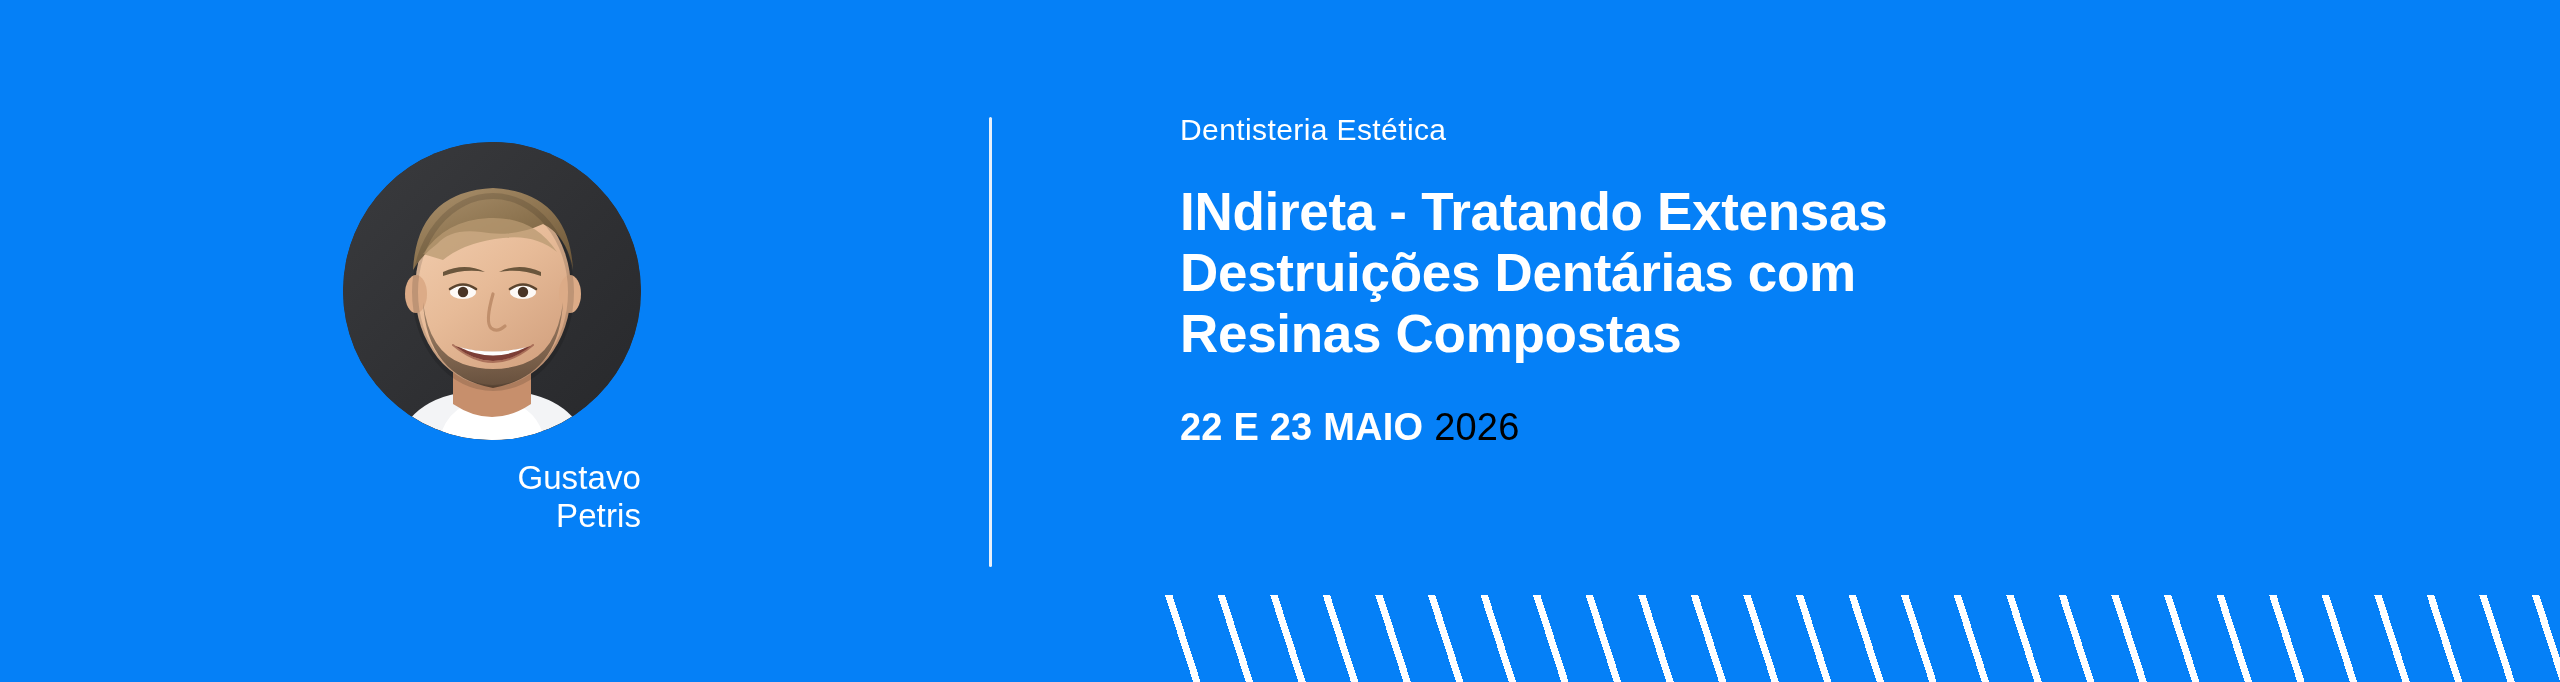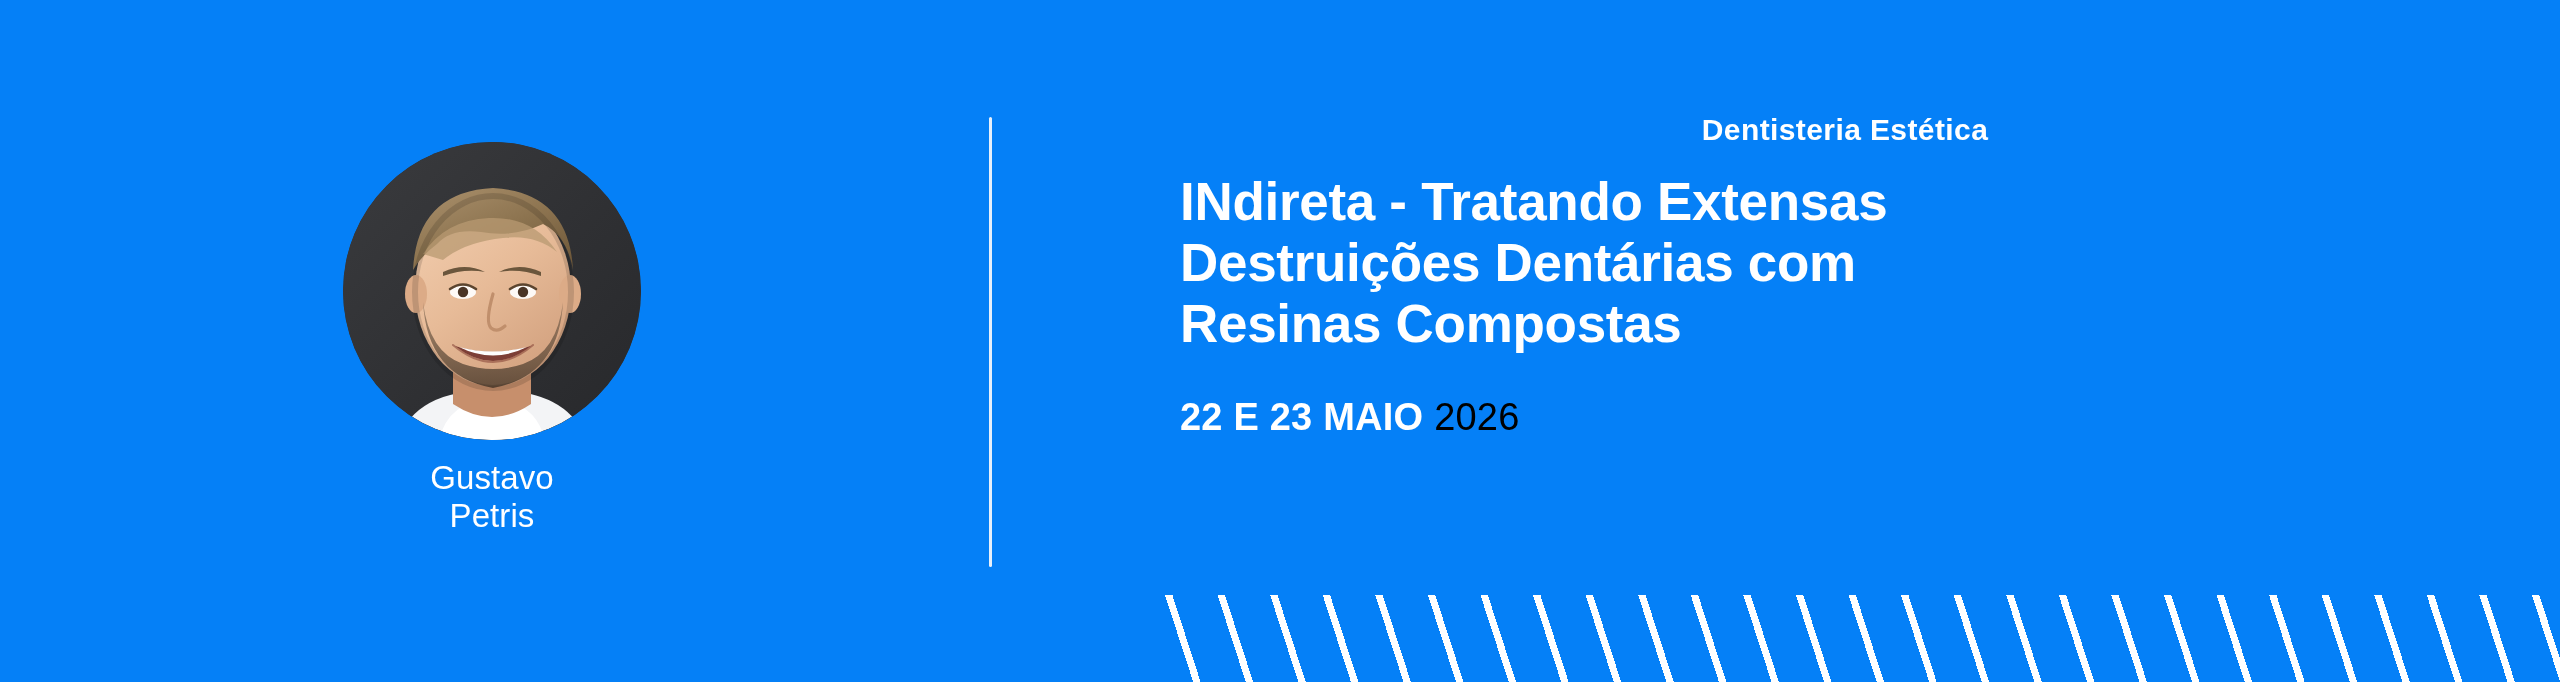--- a/index.html
+++ b/index.html
@@ -40,21 +40,21 @@
       rgba(255,255,255,0) 50px
     );
   }
 
   
   #speaker {
     position: absolute;
     left: 343px;
     top: 142px;
     width: 298px;
-    text-align: center;
+    text-align: right;
   }
   #avatar {
     width: 298px;
     height: 298px;
     border-radius: 50%;
     overflow: hidden;
     background: #303134;
     position: relative;
   }
   #avatar svg { display: block; width: 298px; height: 298px; }
@@ -83,27 +83,26 @@
   
   #content {
     position: absolute;
     left: 1180px;
     top: 112px;
     width: 1330px;
   }
   #eyebrow {
     color: #ffffff;
     font-size: 30px;
-    font-weight: 700;
+    font-weight: 400;
     letter-spacing: 0.4px;
     line-height: 1.2;
-    text-align: center;
   }
   #event-title {
-    margin-top: 24px;
+    margin-top: 34px;
     color: #ffffff;
     font-size: 53px;
     font-weight: 700;
     line-height: 1.15;
     letter-spacing: -0.3px;
     white-space: pre-line;
   }
   #date-line {
     margin-top: 40px;
     font-size: 38px;

